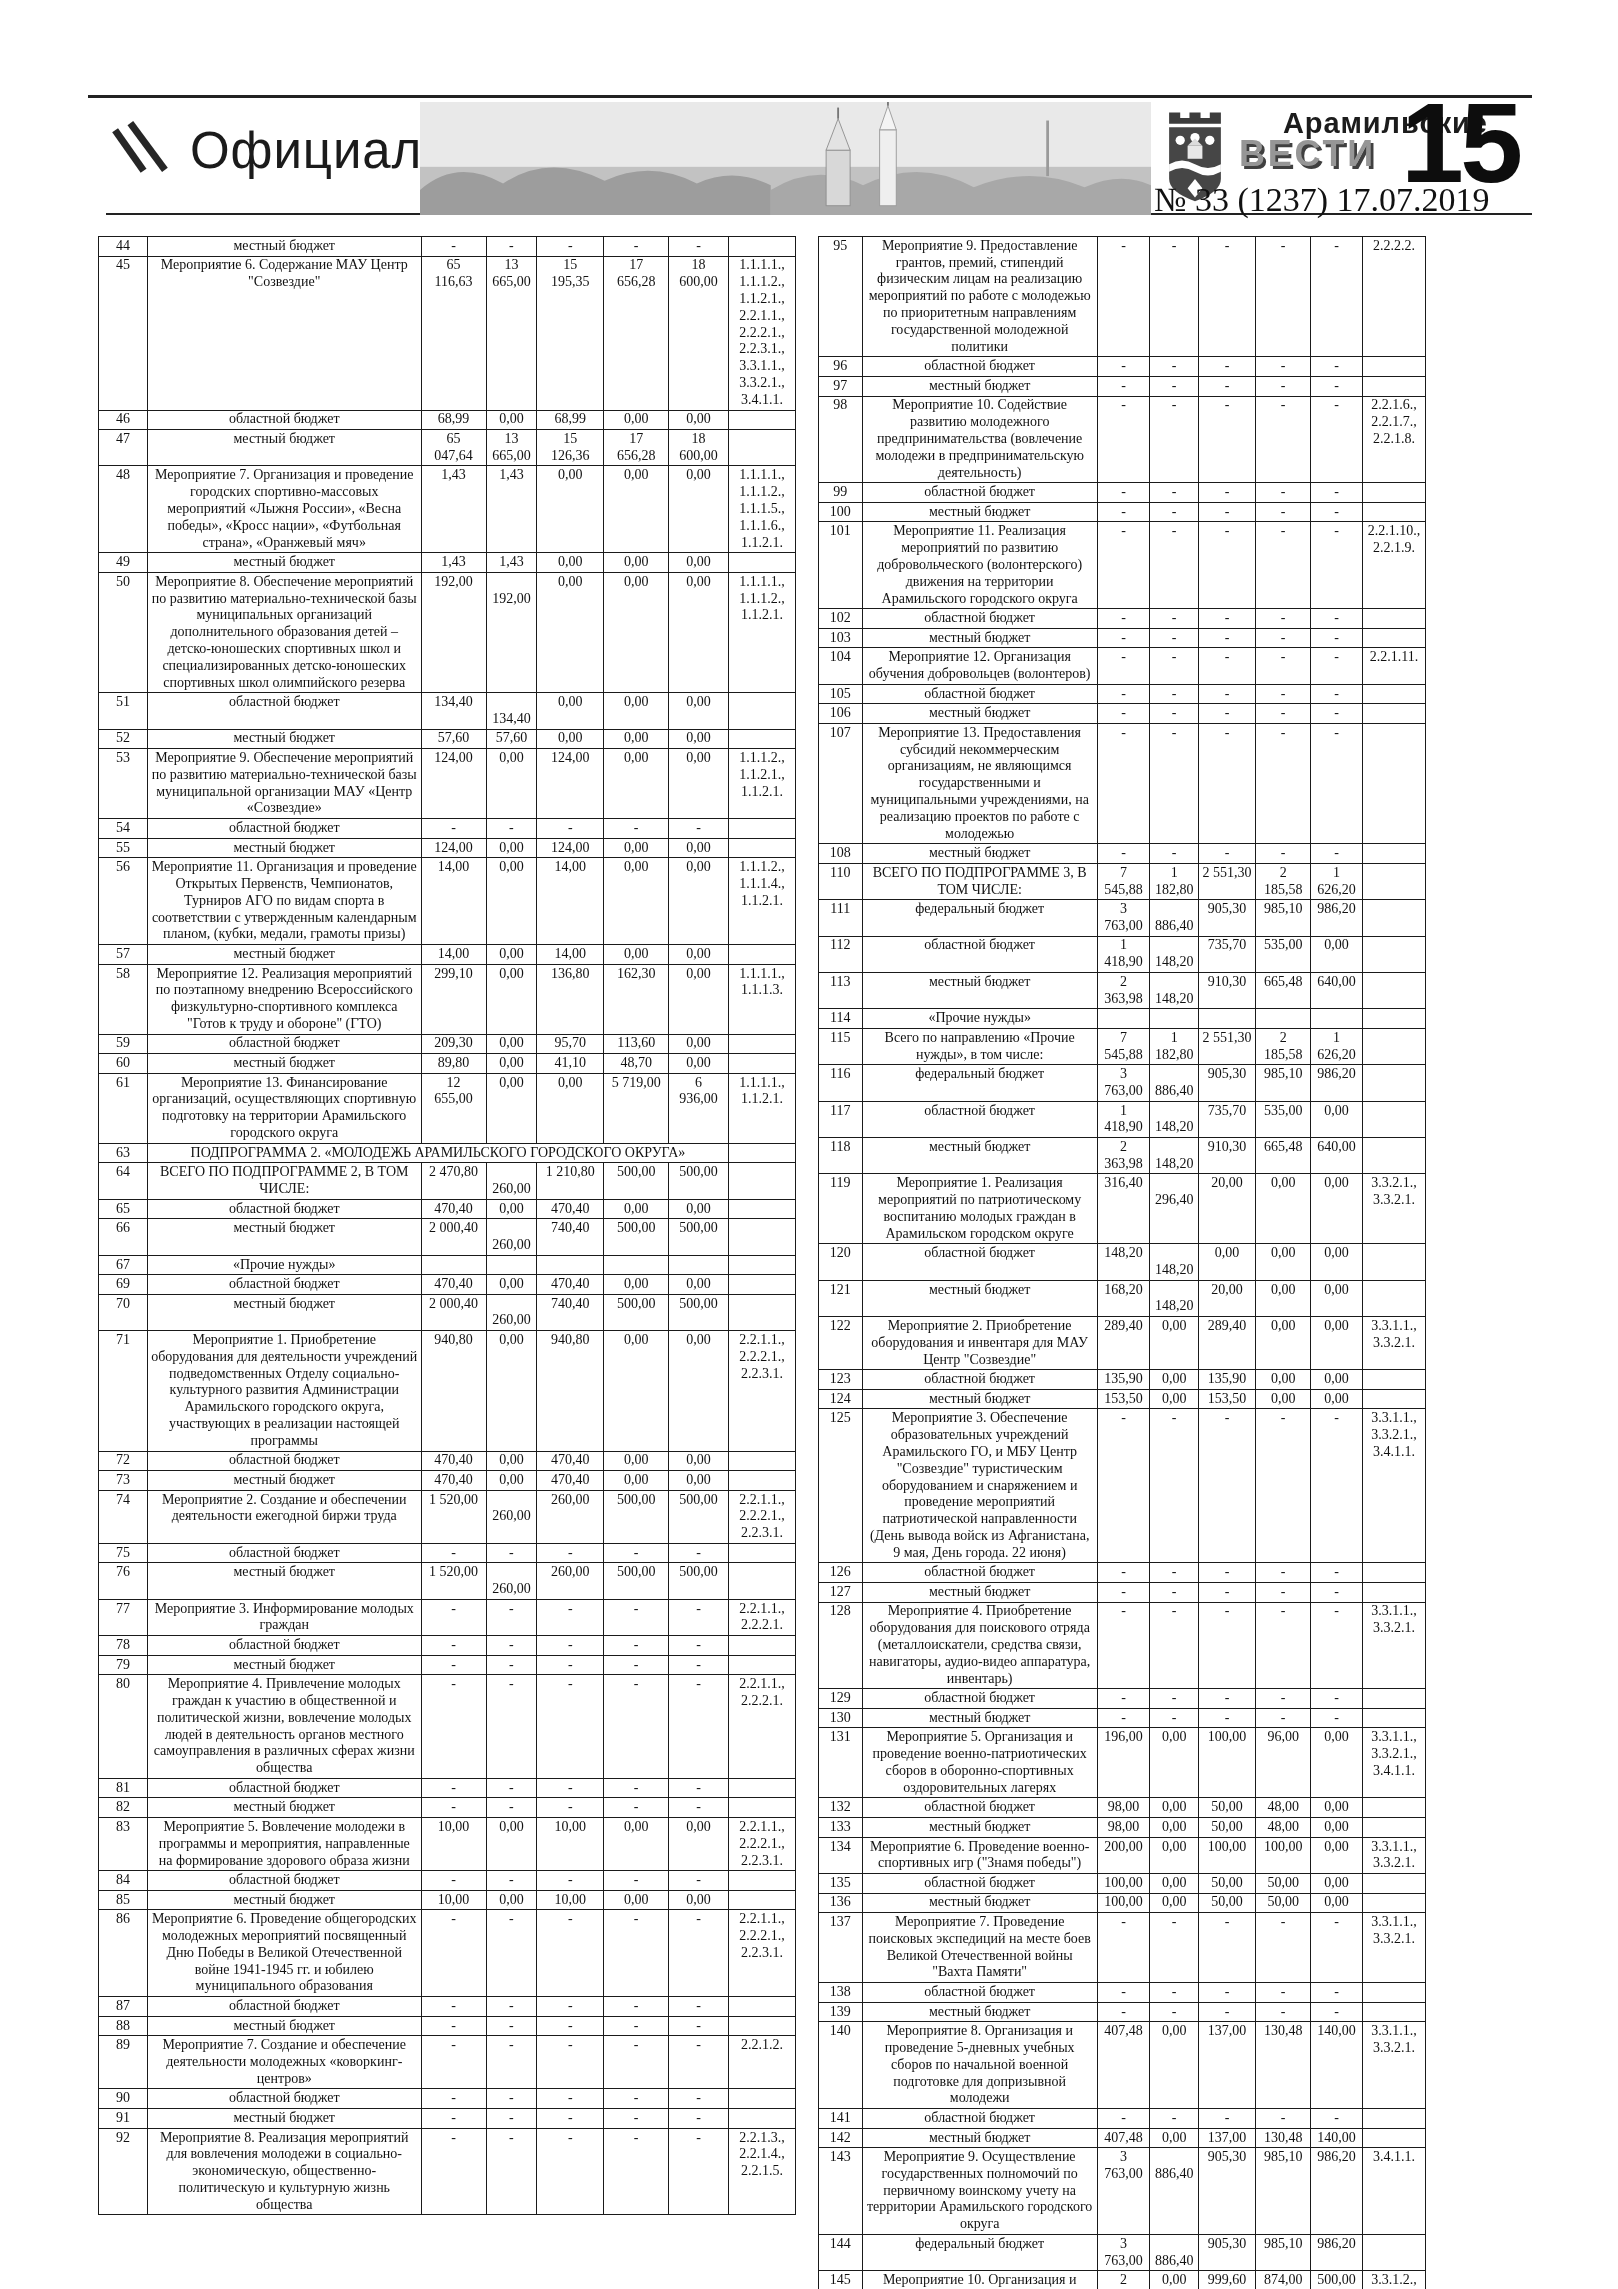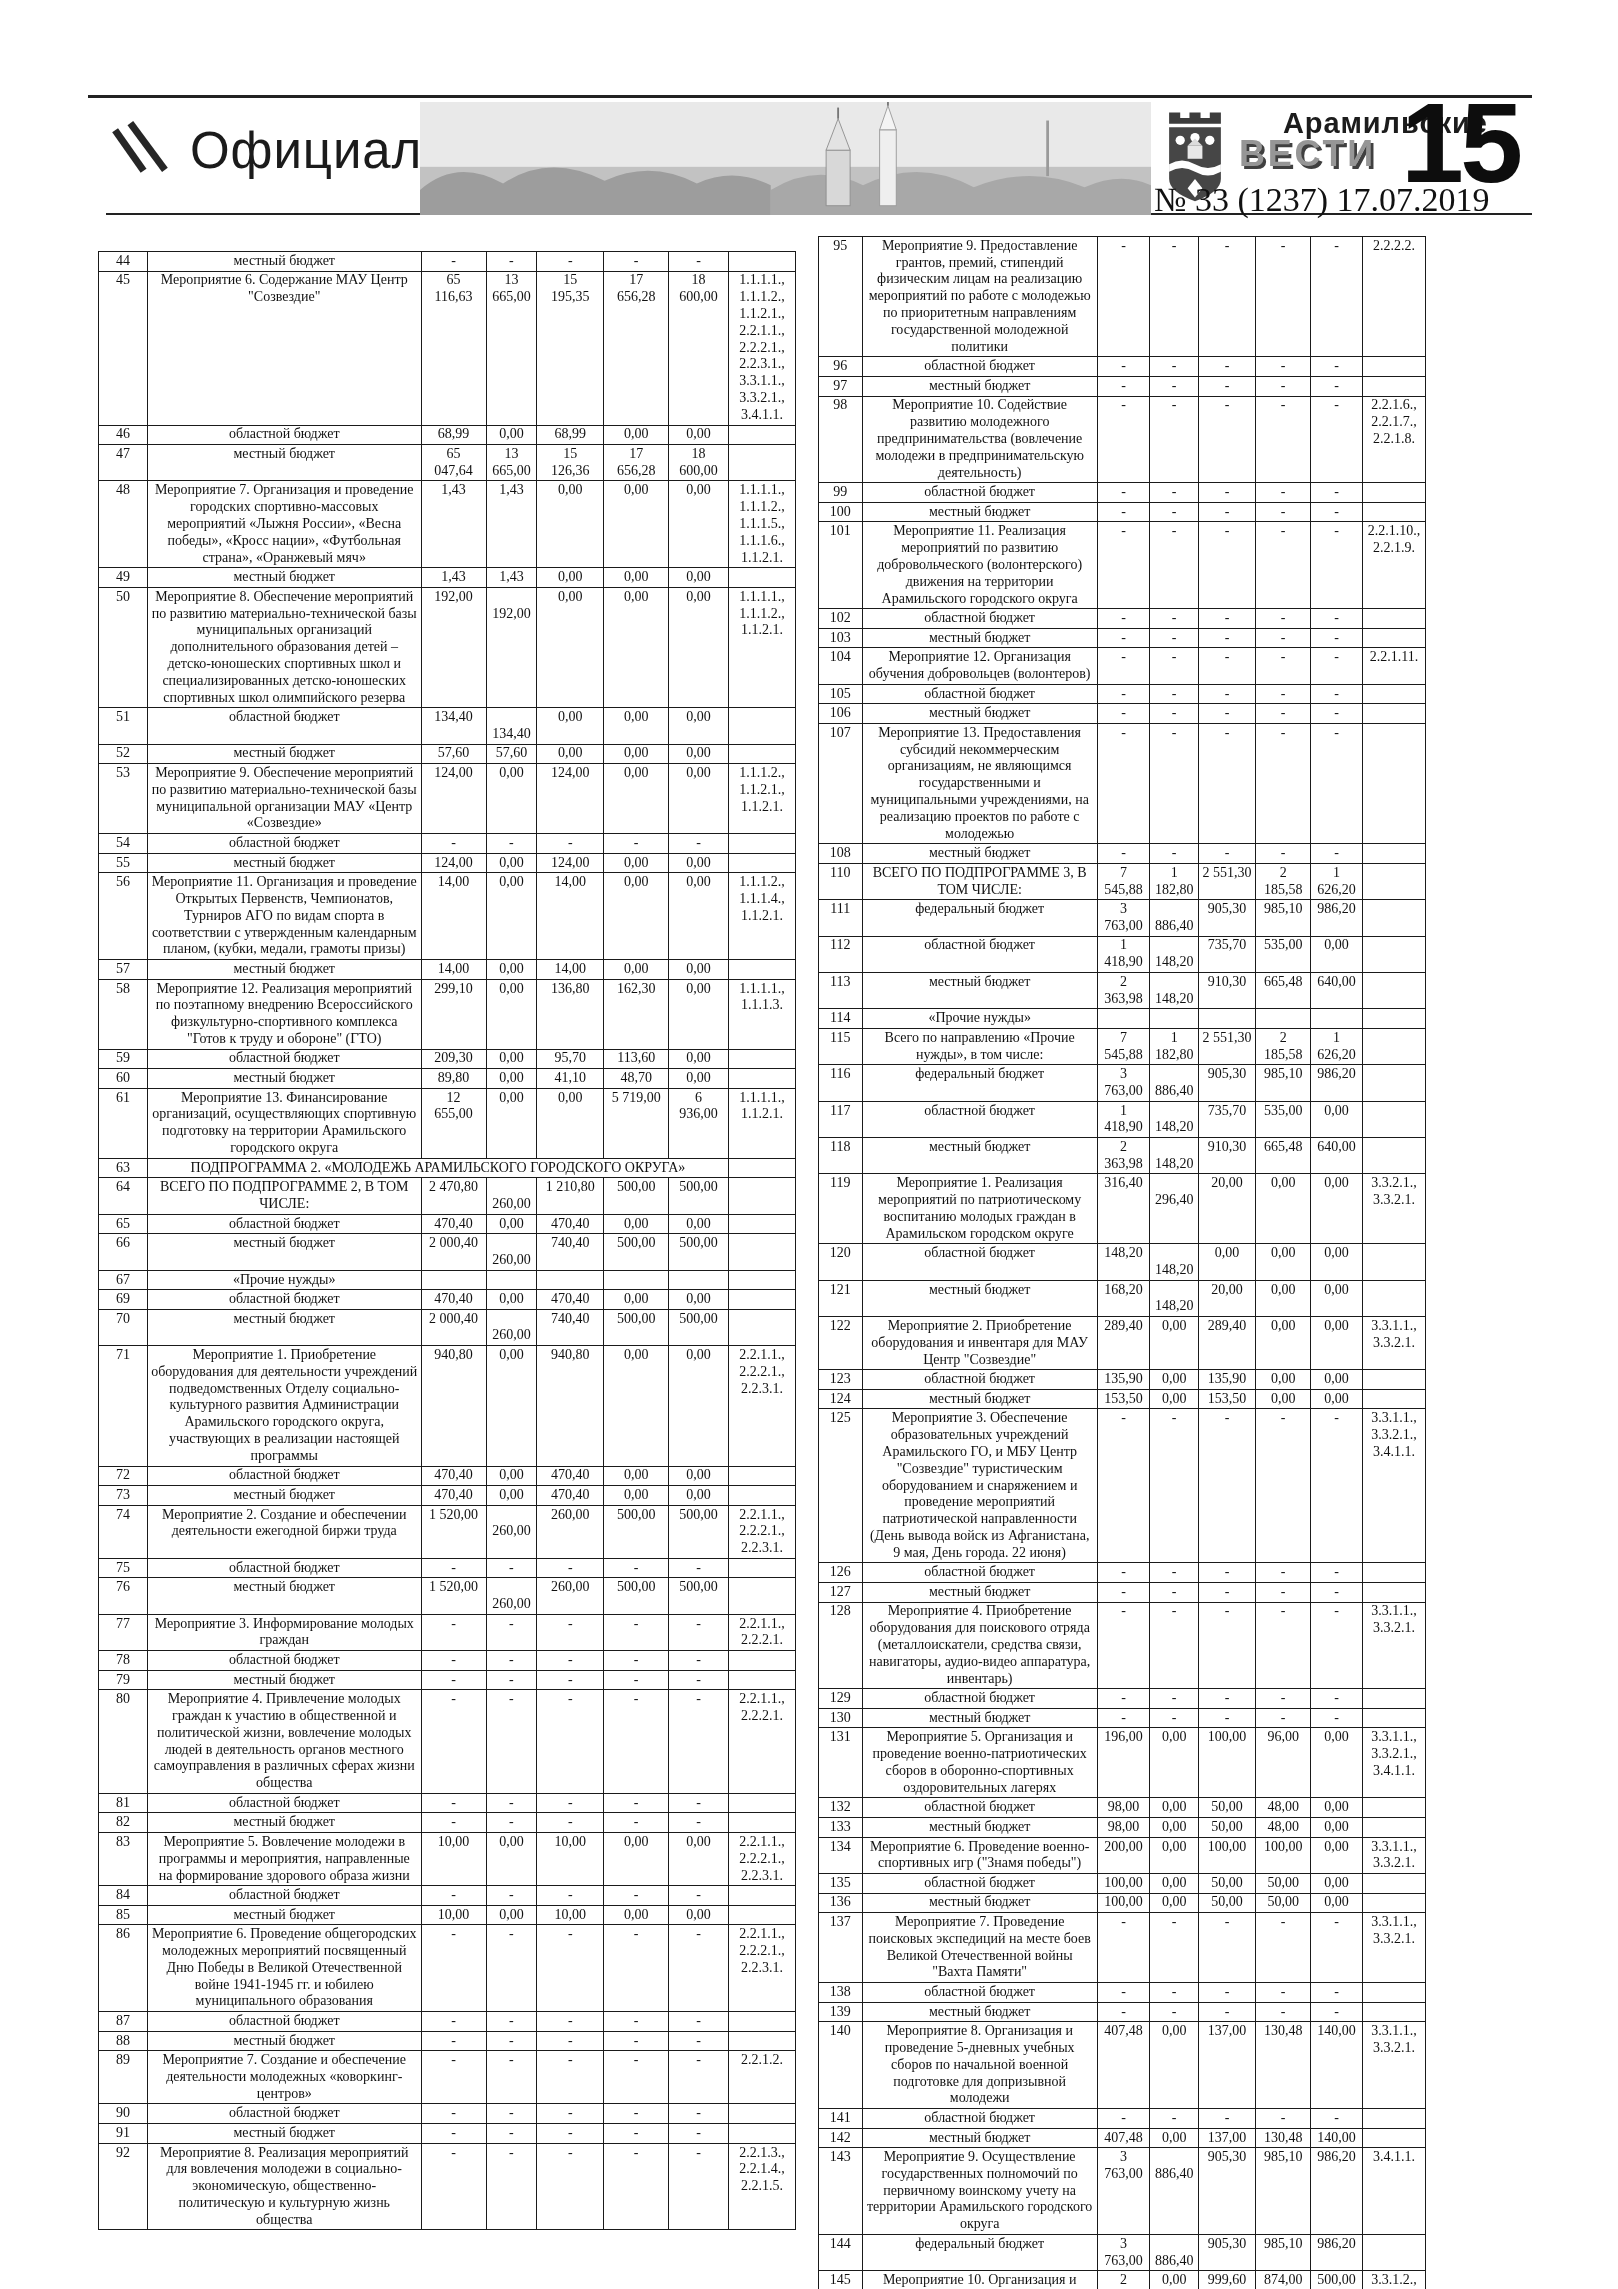--- a/index.html
+++ b/index.html
@@ -28,21 +28,21 @@
              text-shadow:2.8px 2.8px 0 #404040;}
   .page-number{position:absolute;left:247px;top:-13px;font-family:"Liberation Sans", sans-serif;
                font-weight:bold;font-size:113px;line-height:1;color:#0d0d0d;letter-spacing:-3.7px;}
   .issue-line{position:absolute;left:0px;top:81px;font-size:34px;color:#111;white-space:nowrap;}
 
   
   table.budget{border-collapse:collapse;table-layout:fixed;position:absolute;
                font-size:14px;line-height:1.2;}
   table.budget td{border:1.8px solid #1a1a1a;padding:0.9px 2.8px;vertical-align:top;
                   text-align:center;white-space:pre-line;word-wrap:break-word;}
-  .tbl-left{left:98px;top:236px;width:698px;margin-top:15px;}
+  .tbl-left{left:98px;top:236px;width:698px;}
   .tbl-right{left:818px;top:236px;width:608px;}
   td.c-codes{text-align:center;}
   tr.r-section td.c-label{text-transform:none;}
   td.c-label{padding-left:3.7px;padding-right:3.7px;}
 </style>
 </head>
 <body>
 
 <div class="page">
 

